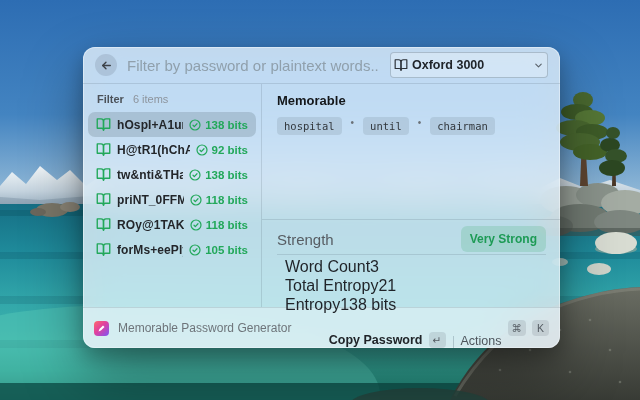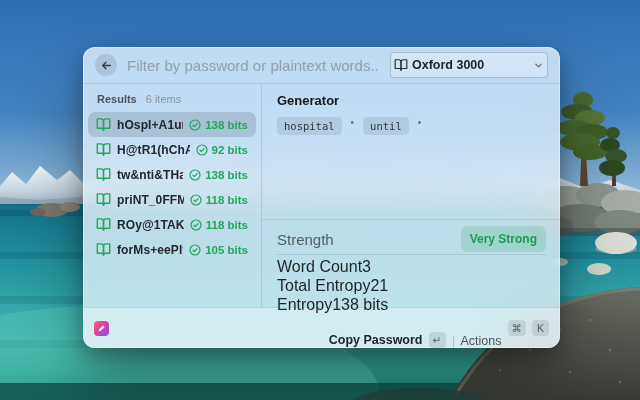--- a/index.html
+++ b/index.html
@@ -59,21 +59,21 @@
     color:#32373c; background:rgba(90,105,118,0.16); border-radius:4px; padding:3px 7px; }
   .dot { color:#6b7177; font-size:10px; }
 
   .meta { position:absolute; left:0; right:0; bottom:0; top:135px;
     border-top:1px solid var(--div); padding:5px 14px 0 15px; }
   .meta-row { height:28px; display:flex; align-items:center; }
   .meta-row .ml { font-size:15px; color:#575d63; }
   .badge { margin-left:auto; background:rgba(43,165,92,0.18); color:#1d9b55;
     font-size:12px; font-weight:700; padding:6px 9px; border-radius:6px; }
   .meta-div { height:1px; background:var(--div); margin:1px 0 2px; }
-  .stat-row { height:19px; display:flex; align-items:center; }
+  .stat-row { height:19px; display:flex; align-items:center;margin-left:8px; }
 
   
   .footer { flex:0 0 25px; border-top:1px solid var(--div); display:flex; align-items:center;
     gap:9px; padding:0 11px; border-radius:0 0 12px 12px; background:rgba(240,246,250,0.45); }
   .appicon { width:15px; height:15px; border-radius:4px; flex:0 0 15px;
     background:linear-gradient(135deg,#ff6a6a 0%,#e0409f 45%,#7c56f5 100%);
     display:flex; align-items:center; justify-content:center; }
   .appname { font-size:12px; color:#6e747a; }
   .f-right { margin-left:auto; display:flex; align-items:flex-end; gap:7px; }
   .copy-lbl { font-size:12.5px; font-weight:700; color:#202428; cursor:default;}
@@ -194,21 +194,21 @@
             <path d="M6 9l6 6 6-6"></path>
           </svg>
         </span>
       </div>
     </div>
 
     <div class="body">
 
       <div class="left">
         <div class="list-header">
-          <span class="h1">Results</span>
+          <span class="h1">Filter</span>
           <span class="h2">6 items</span>
         </div>
 
         <div class="row sel">
           <span class="book">
               <svg width="15" height="15" viewBox="0 0 24 24" fill="none" stroke="currentColor" stroke-width="2.2" stroke-linecap="round" stroke-linejoin="round">
                 <path d="M2 3h6a4 4 0 0 1 4 4v14a3 3 0 0 0-3-3H2z"></path>
                 <path d="M22 3h-6a4 4 0 0 0-4 4v14a3 3 0 0 1 3-3h7z"></path>
               </svg>
             </span>
@@ -302,26 +302,27 @@
               <svg width="12" height="12" viewBox="0 0 24 24" fill="none" stroke="currentColor" stroke-width="2.4" stroke-linecap="round" stroke-linejoin="round">
                 <circle cx="12" cy="12" r="10"></circle>
                 <path d="M8 12.5l2.6 2.6L16 9.5"></path>
               </svg>
               <span>105 bits</span>
             </span>
         </div>
       </div>
 
       <div class="right">
-        <div class="comp-title">Generator</div>
+        <div class="comp-title">Memorable</div>
         <div class="tags">
           <span class="tag">hospital</span>
           <span class="dot">•</span>
           <span class="tag">until</span>
           <span class="dot">•</span>
+          <span class="tag">chairman</span>
         </div>
 
         <div class="meta">
           <div class="meta-row">
             <span class="ml">Strength</span>
             <span class="badge">Very Strong</span>
           </div>
           <div class="meta-div"></div>
           <div class="stat-row">
             <span class="ml">Word Count</span>
@@ -338,20 +339,21 @@
         </div>
       </div>
     </div>
 
     <div class="footer">
       <div class="appicon">
         <svg width="9" height="9" viewBox="0 0 24 24" fill="#ffffff">
           <path d="M4 20l2.5-6.5L16 4l4 4-9.5 9.5L4 20z"></path>
         </svg>
       </div>
+      <span class="appname">Memorable Password Generator</span>
       <div class="f-right">
         <div class="btn">
           <span class="copy-lbl">Copy Password</span>
           <span class="key">↵</span>
         </div>
         <div class="vbar"></div>
         <div class="btn">
           <span class="actions-lbl">Actions</span>
           <span class="key">⌘</span>
           <span class="key">K</span>

